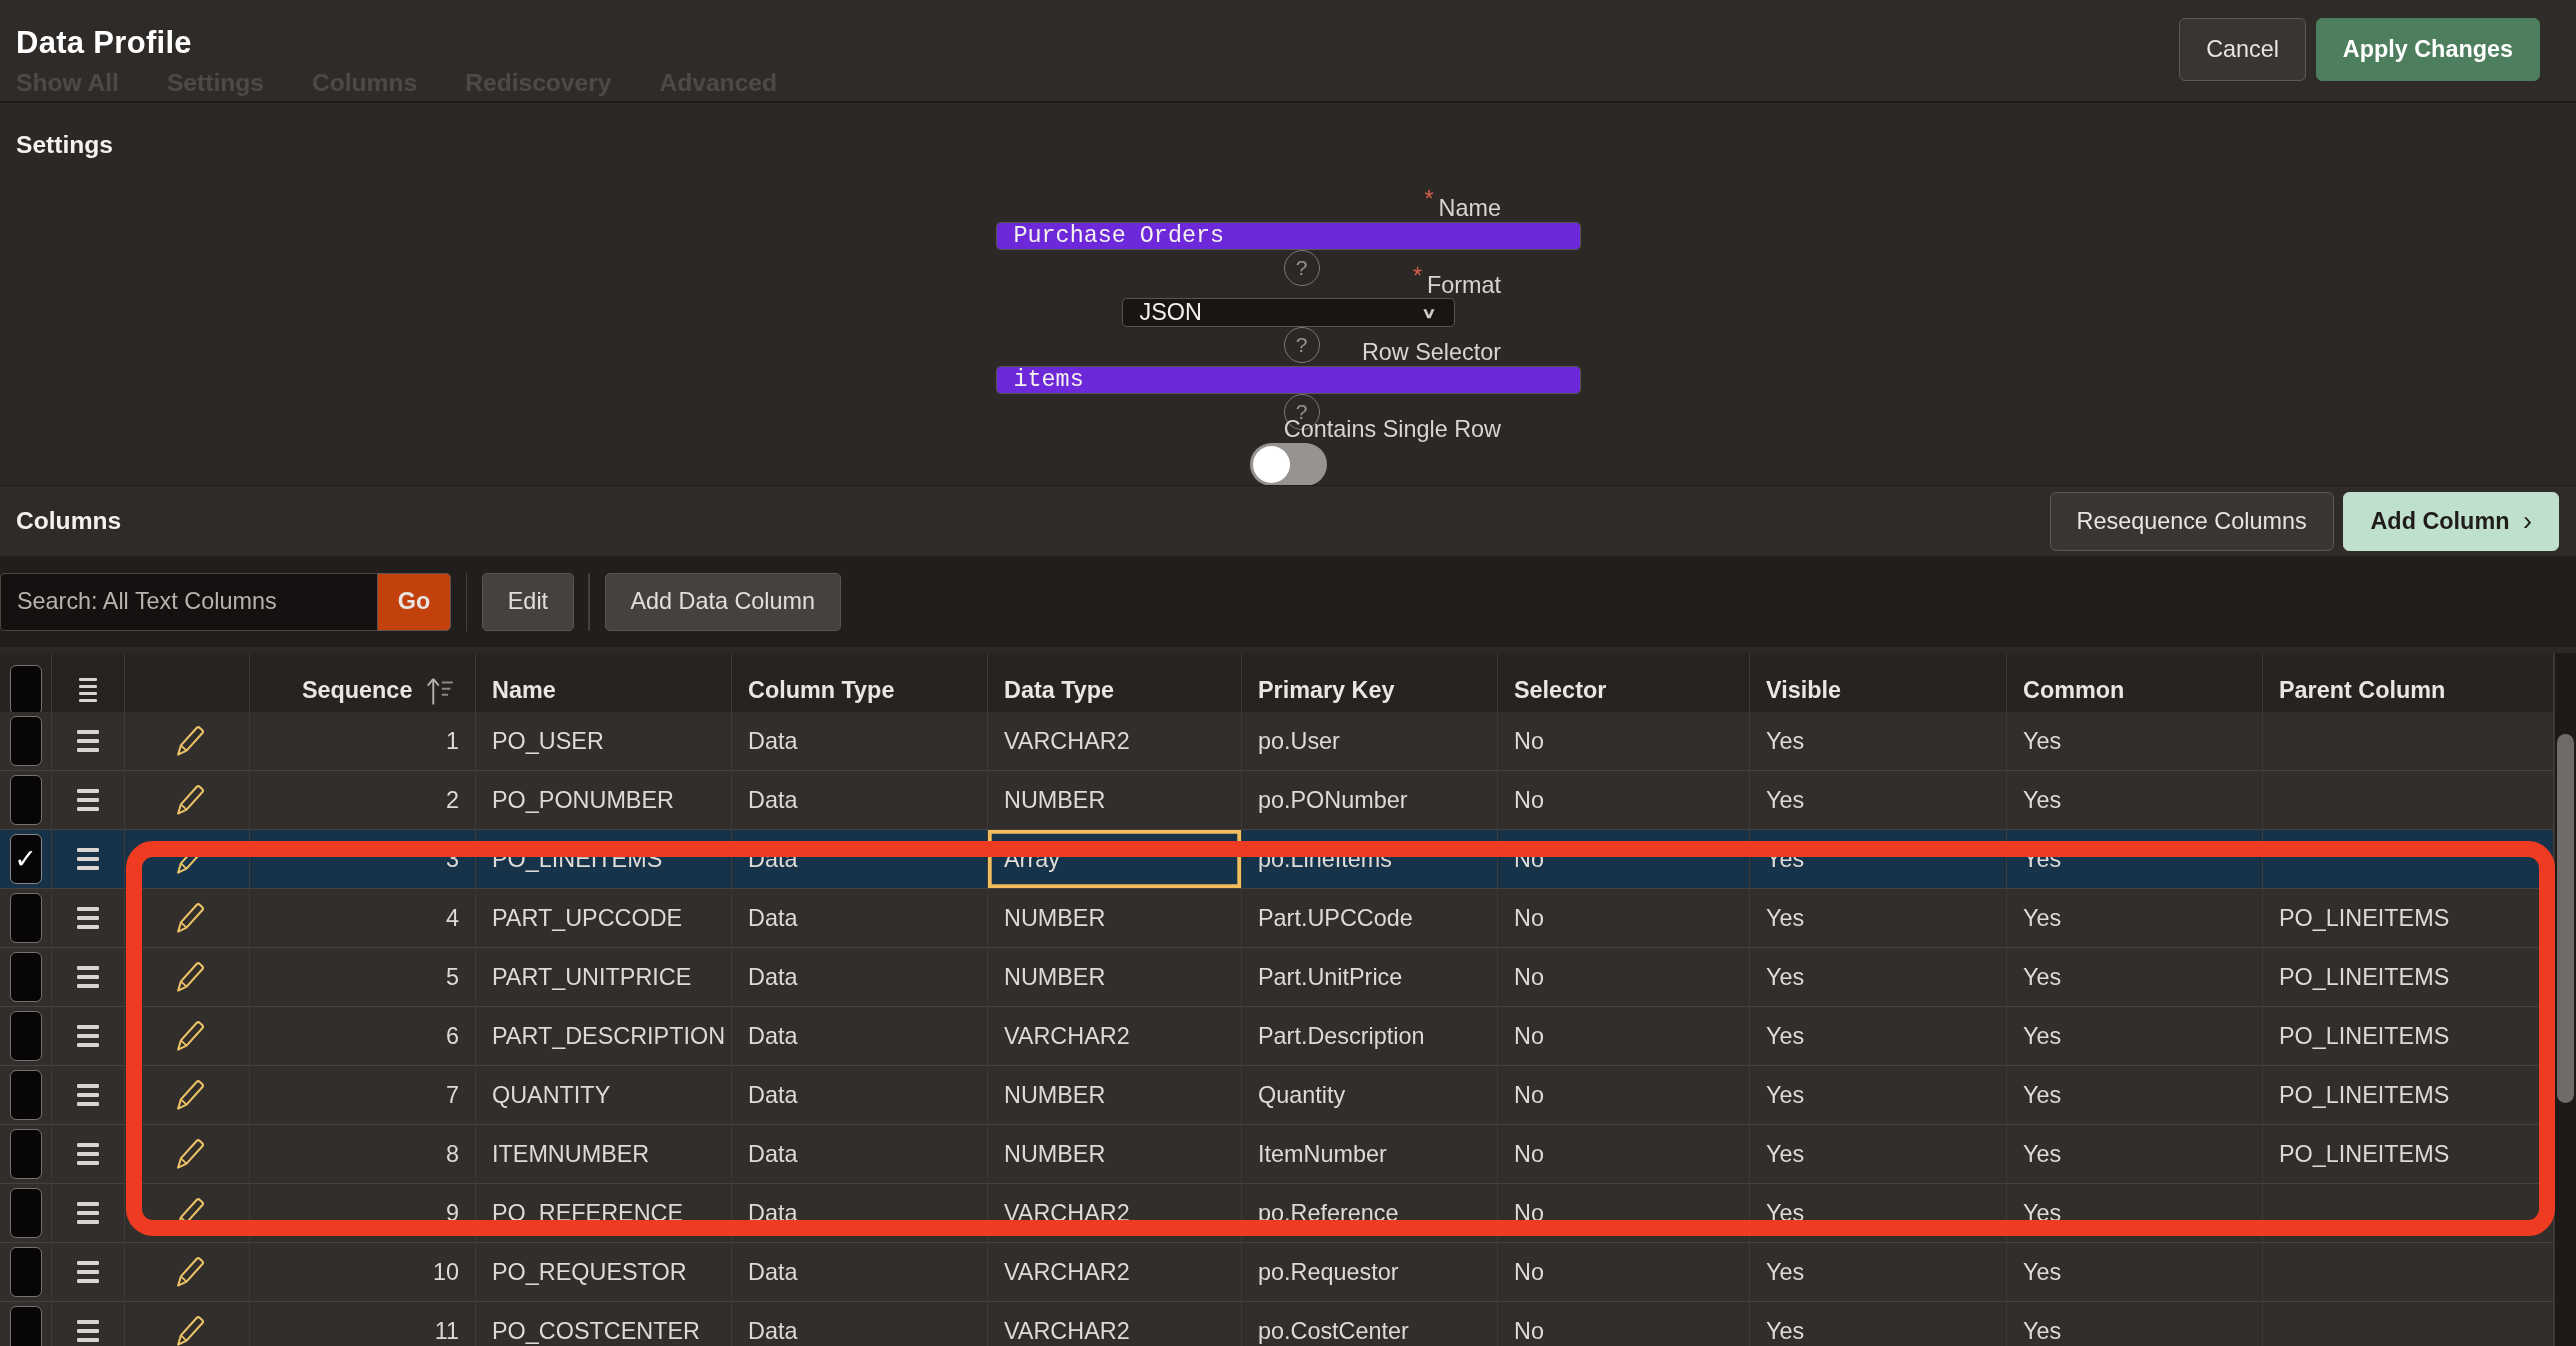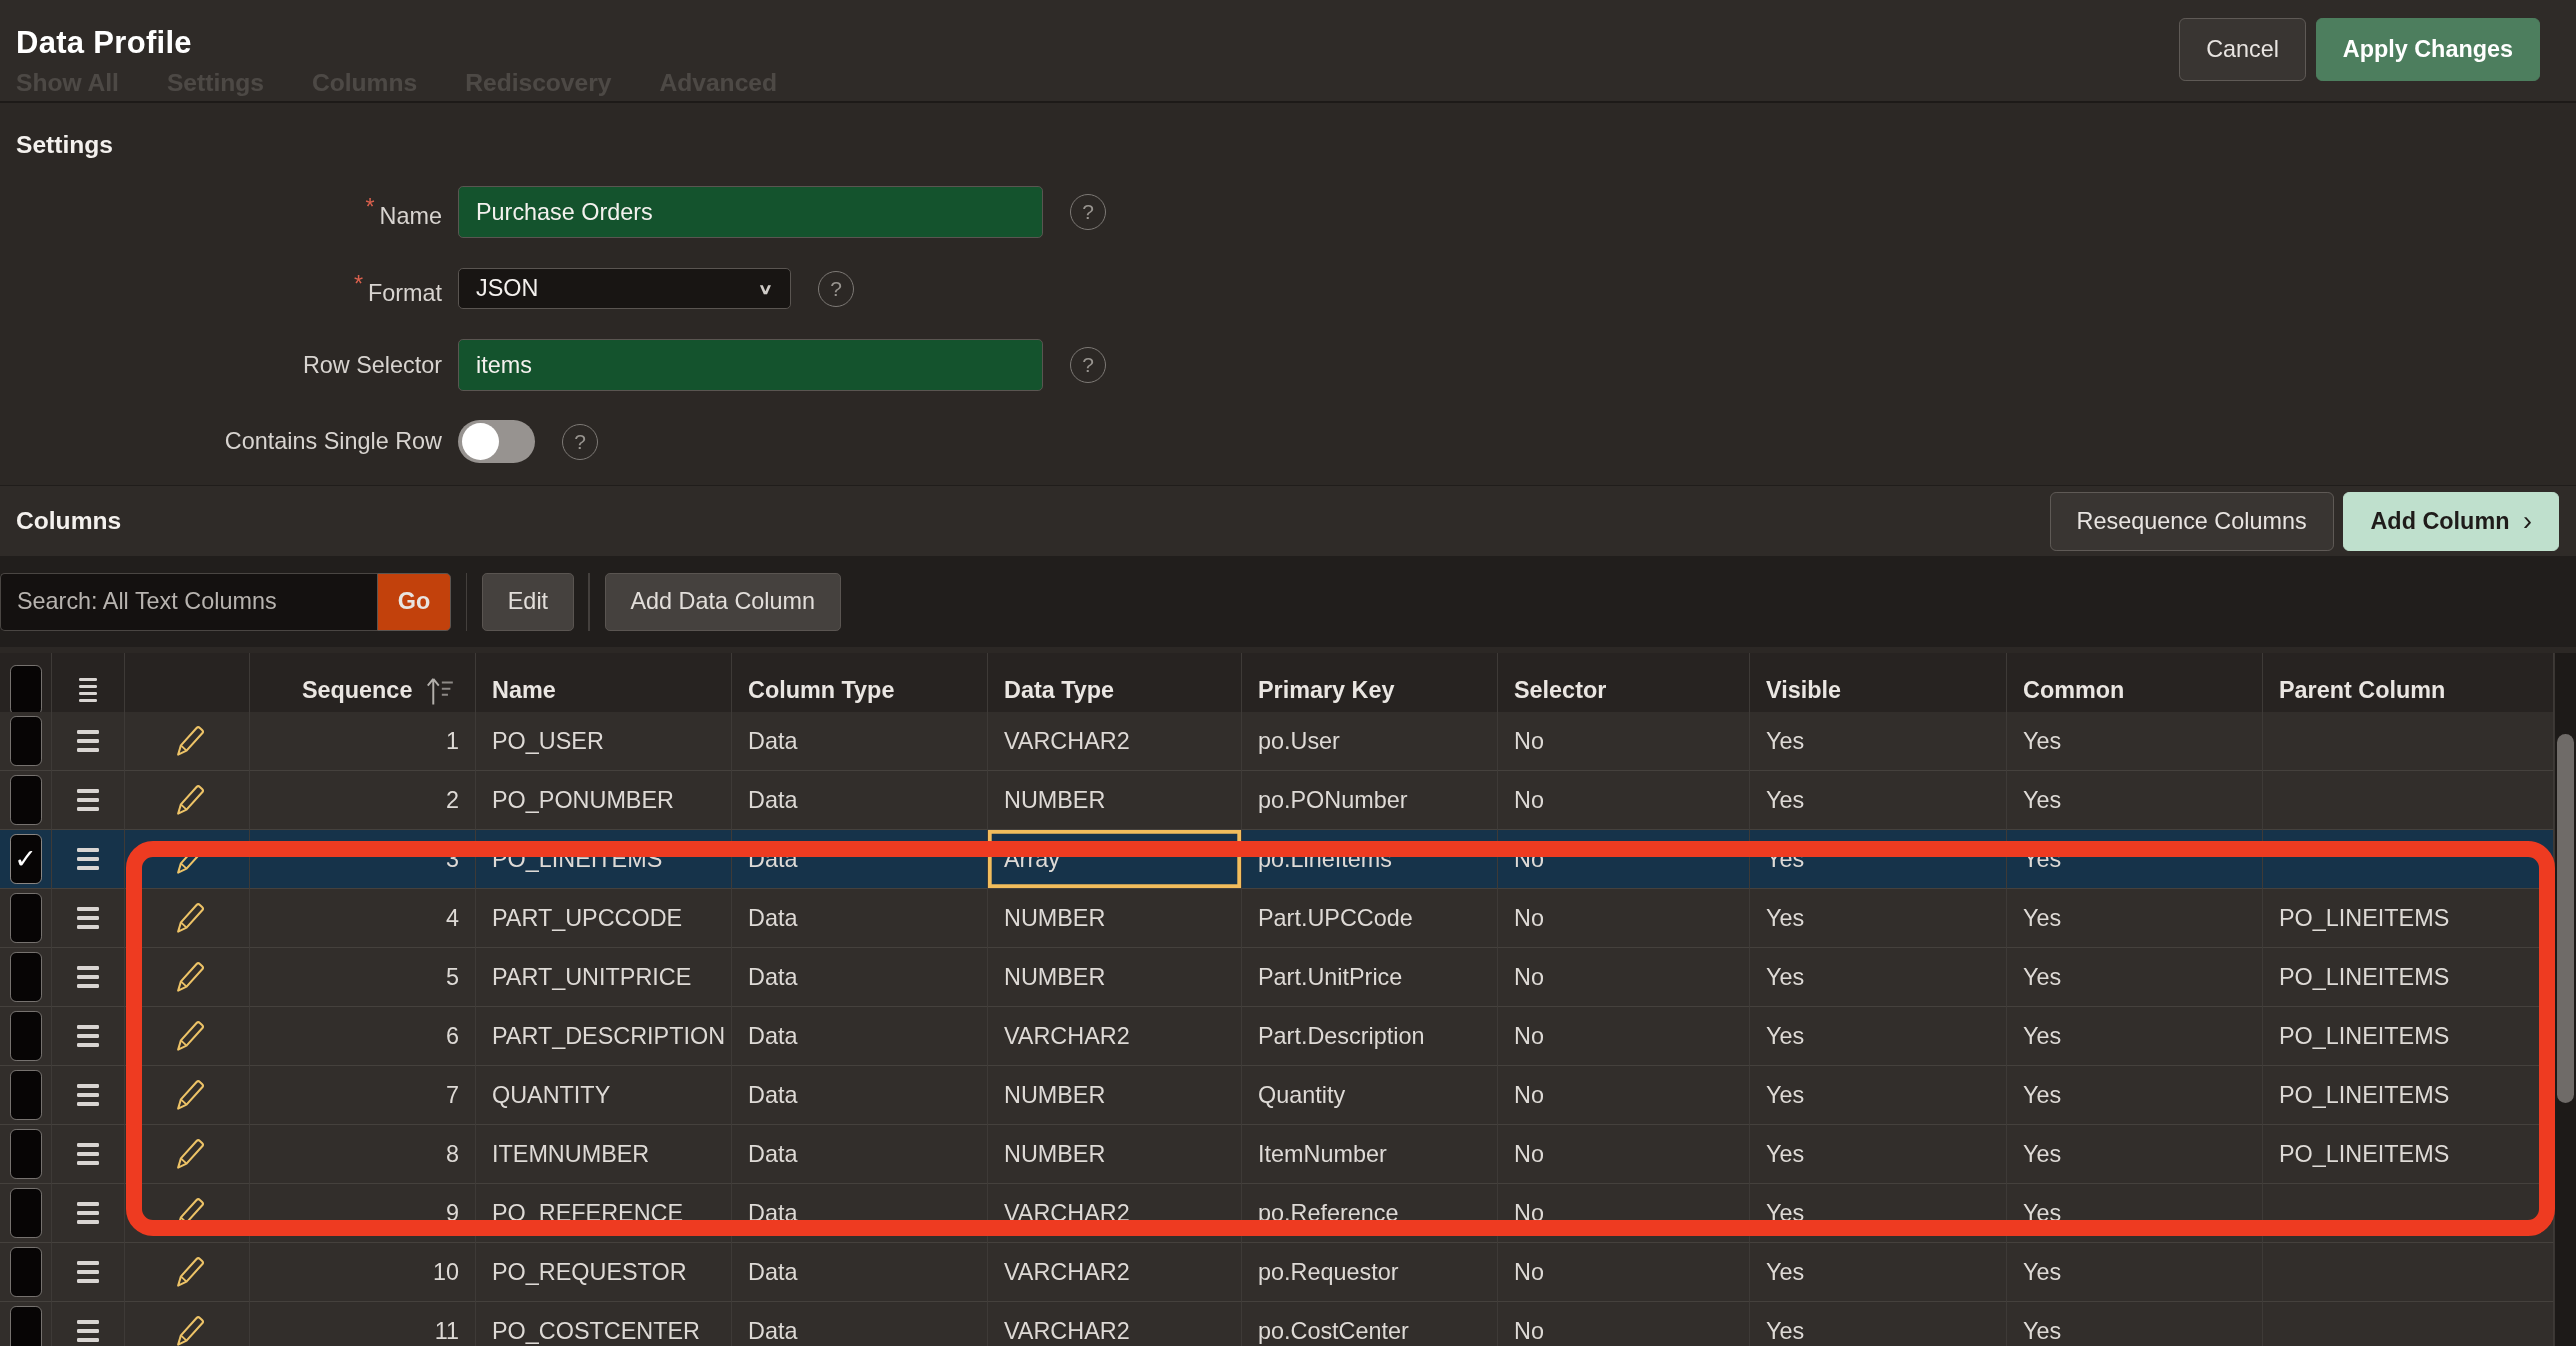--- a/index.html
+++ b/index.html
@@ -45,30 +45,30 @@
   .btn .chev{margin-left:13.5px; font-size:27px; font-weight:400; line-height:1;}
   
   .settings-section{
     position:absolute; left:0; top:105px; width:2576px; height:380px;
     background:var(--bg);
   }
   .section-heading{
     font-size:24.6px; font-weight:700; color:#f4f1ee; padding:26px 0 0 16px;
   }
   .form{position:absolute; left:0; top:81px; width:2576px;}
-  .form-row{display:flex; align-items:center; margin-bottom:24.6px; height:52px;}
+  .form-row{display:flex; align-items:center; margin-bottom:24.6px; height:52px;flex-direction:column;}
   .form-label{
     width:458px; text-align:right; font-size:23.4px; color:#d8d4d0;
     padding-right:16px; position:relative; white-space:nowrap;
   }
   .req-star{color:#d9604d; font-size:23.4px; vertical-align:super; margin-right:4.9px;}
   .text-input{
-    width:585px; height:52px; background:#14532d; border:1.8px solid #5a5551;
+    width:585px; height:52px; background:#6d28d9; border:1.8px solid #5a5551;
     border-radius:4.9px; color:#f4f1ee; font-size:23.4px; padding:0 17px;
-    font-family:Liberation Sans, sans-serif;
+    font-family:Liberation Mono, monospace;
   }
   .select-box{
     width:333px; height:41px; background:#181513; border:1.8px solid #5a5551;
     border-radius:4.9px; color:#f4f1ee; font-size:23.4px; padding:0 17px;
     display:flex; align-items:center; justify-content:space-between;
   }
   .select-chev{font-size:21px; color:#cfcbc7; transform:scaleY(.7); font-weight:700;}
   .help-icon{
     width:36px; height:36px; border:1.8px solid #7d7975; border-radius:50%;
     display:inline-flex; align-items:center; justify-content:center;

